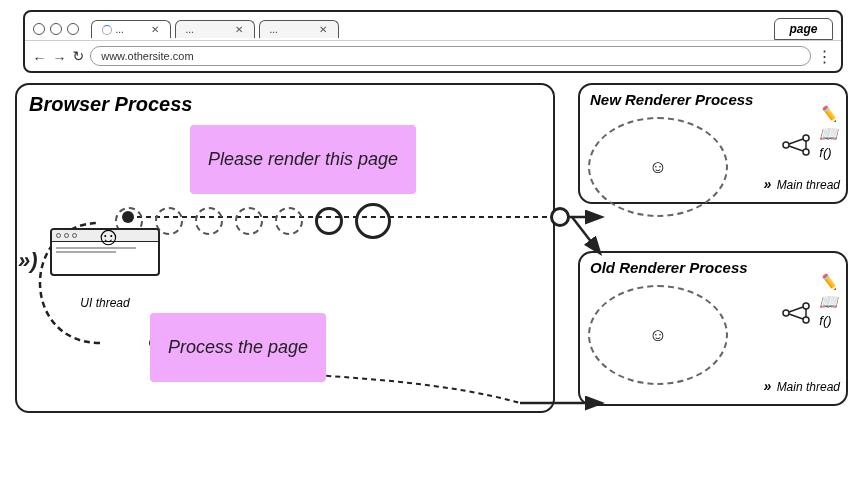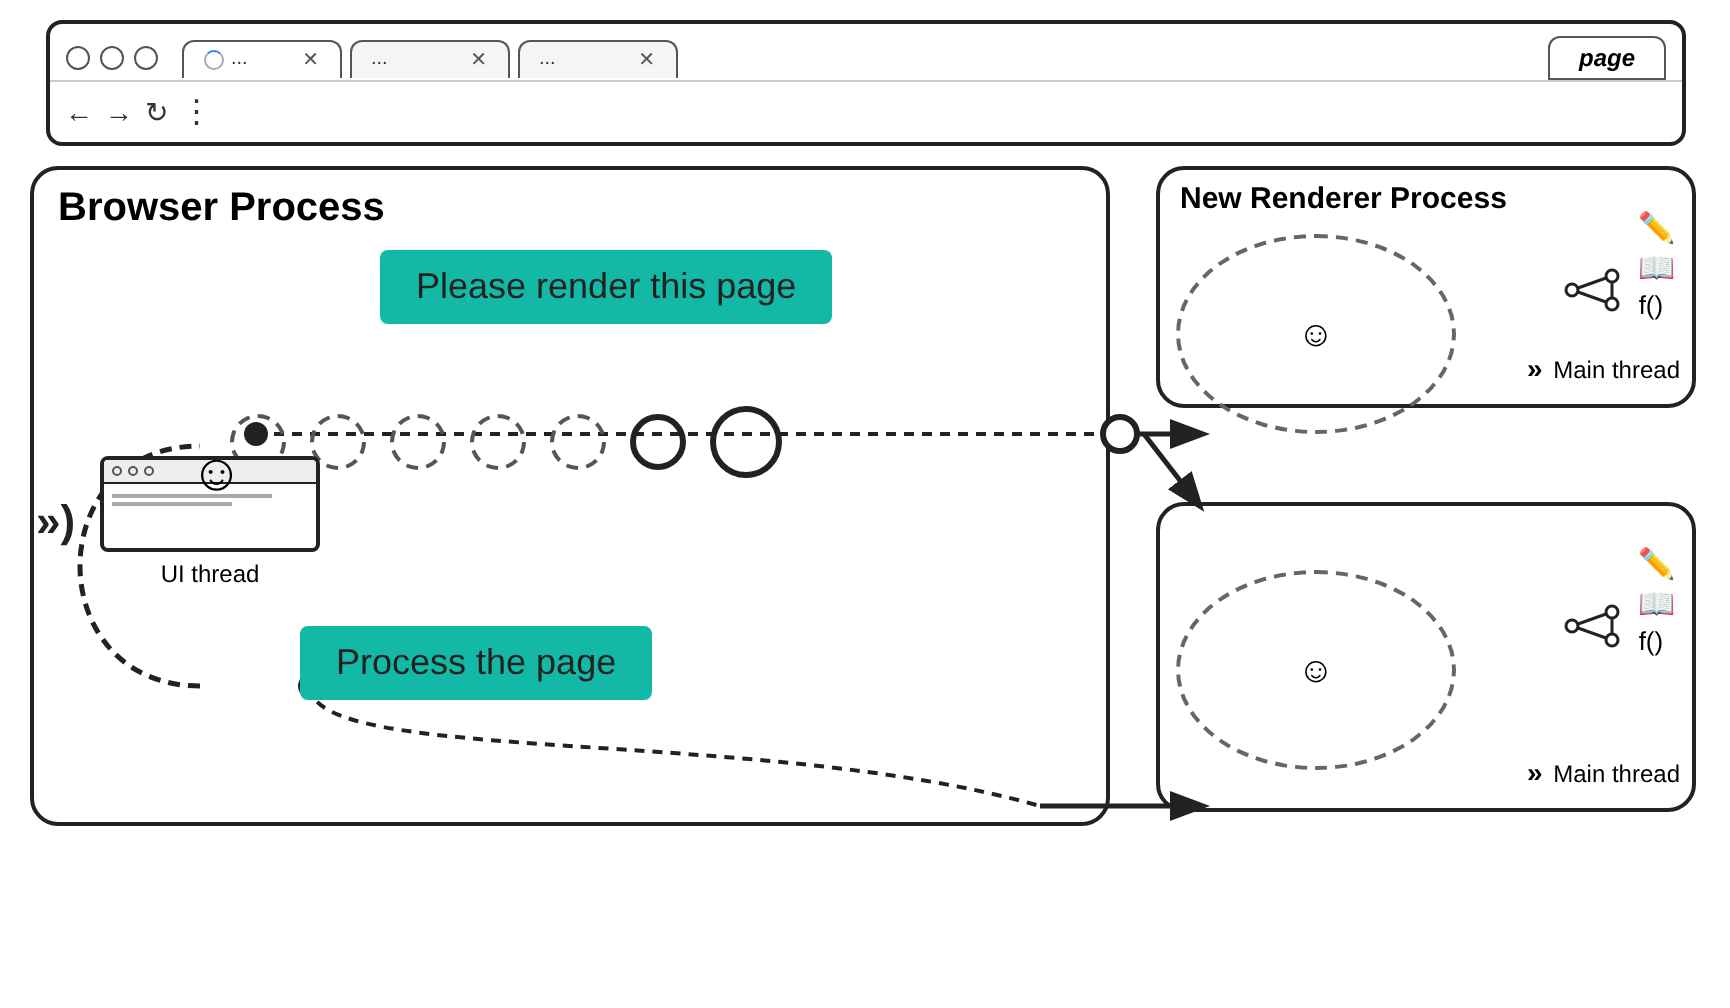--- a/index.html
+++ b/index.html
@@ -112,20 +112,21 @@
       font-size: 16px;
       color: #333;
     }
 
     
     .diagram-area {
       position: relative;
       width: 865px;
       height: 360px;
       background: #fff;
+      font-style: italic;
     }
 
     
     .browser-process-box {
       position: absolute;
       left: 15px;
       top: 10px;
       width: 540px;
       height: 330px;
       border: 2.5px solid #222;
@@ -155,22 +156,22 @@
       top: 178px;
       width: 270px;
       height: 155px;
       border: 2.5px solid #222;
       border-radius: 14px;
     }
 
     
     .message-box {
       position: absolute;
-      background: #14b8a6;
-      padding: 8px 18px;
+      background: #f0abfc;
+      padding: 24px 18px;
       font-size: 18px;
       font-weight: normal;
       color: #222;
       border-radius: 4px;
       text-align: center;
     }
     .please-render {
       left: 190px;
       top: 52px;
     }
@@ -235,21 +236,21 @@
       border-bottom: 1.5px solid #222;
       display: flex;
       align-items: center;
       gap: 3px;
       padding: 0 4px;
     }
     .bw-dot { width: 5px; height: 5px; border: 1px solid #555; border-radius: 50%; }
     .bw-line { height: 2px; background: #aaa; margin: 2px 4px; }
     .ui-thread-label {
       font-size: 12px;
-      margin-top: 4px;
+      margin-top: 20px;
       text-align: center;
     }
 
     
     .smiley {
       position: absolute;
       font-size: 24px;
     }
     .smiley-browser {
       left: 95px;
@@ -303,20 +304,21 @@
     </div>
 
     <div class="tab-special">
       <span>page</span>
     </div>
   </div>
   <div class="address-bar">
     <span class="nav-btn">←</span>
     <span class="nav-btn">→</span>
     <span class="nav-btn">↻</span>
+    <input class="address-input" type="text" value="www.othersite.com" style="">
     <span class="menu-dots">⋮</span>
   </div>
 </div>
 
 <div class="diagram-area">
 
   <svg class="arrows-svg" xmlns="http://www.w3.org/2000/svg">
 
     <path d="M 100 270 C 20 270, 20 150, 100 150" stroke="#222" stroke-width="2.5" fill="none" stroke-dasharray="6,4"></path>
 
@@ -414,20 +416,21 @@
     </div>
 
     <div style="position:absolute; right:6px; bottom:10px; font-size:12px;">
       
       <span style="font-weight:bold; font-size:14px; margin-right:2px;">»</span>
       <span>Main thread</span>
     </div>
   </div>
 
   <div class="old-renderer-box">
+    <div class="box-title" style="font-size:15px; padding:6px 10px;">Old Renderer Process</div>
 
     <div style="position:absolute; left:8px; top:32px; width:140px; height:100px; border: 2px dashed #666; border-radius:50%; display:flex; align-items:center; justify-content:center;">
       <span style="font-size:18px;">☺</span>
     </div>
 
     <div style="position:absolute; top:20px; right:8px; display:flex; flex-direction:column; gap:2px;">
       <span style="font-size:15px;">✏️</span>
       <span style="font-size:15px;">📖</span>
       <span style="font-size:13px;">f()</span>
     </div>

